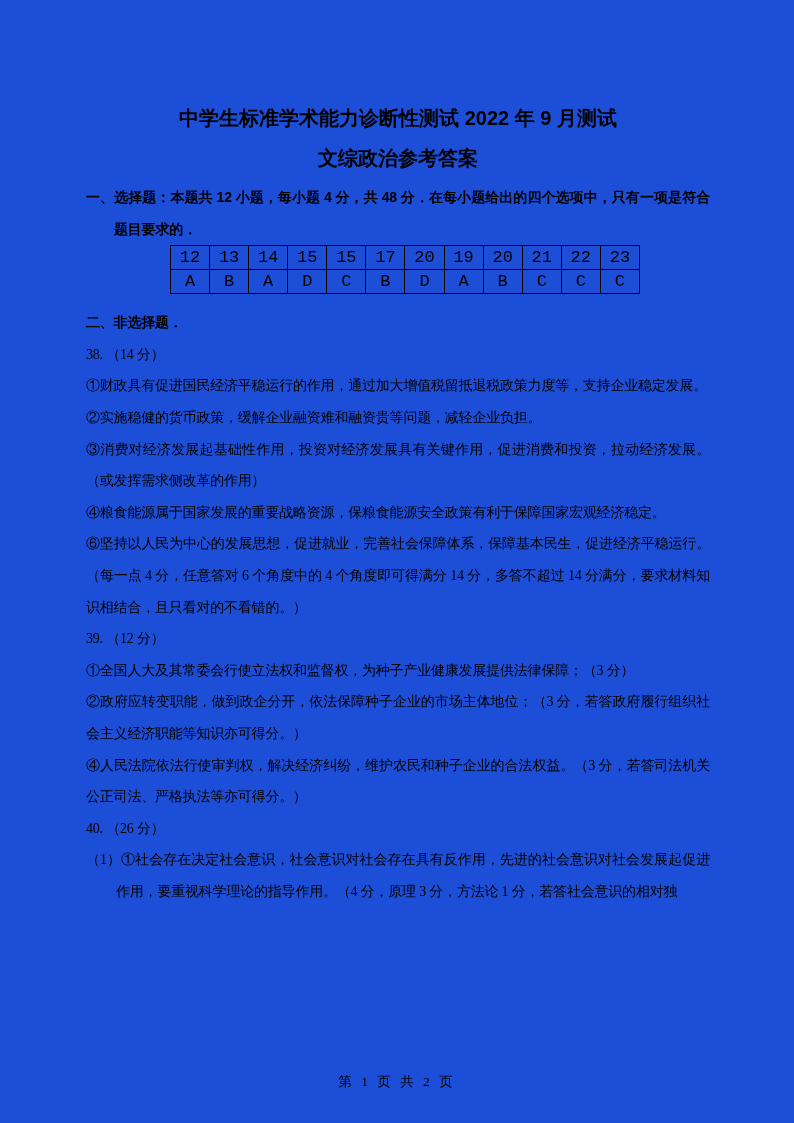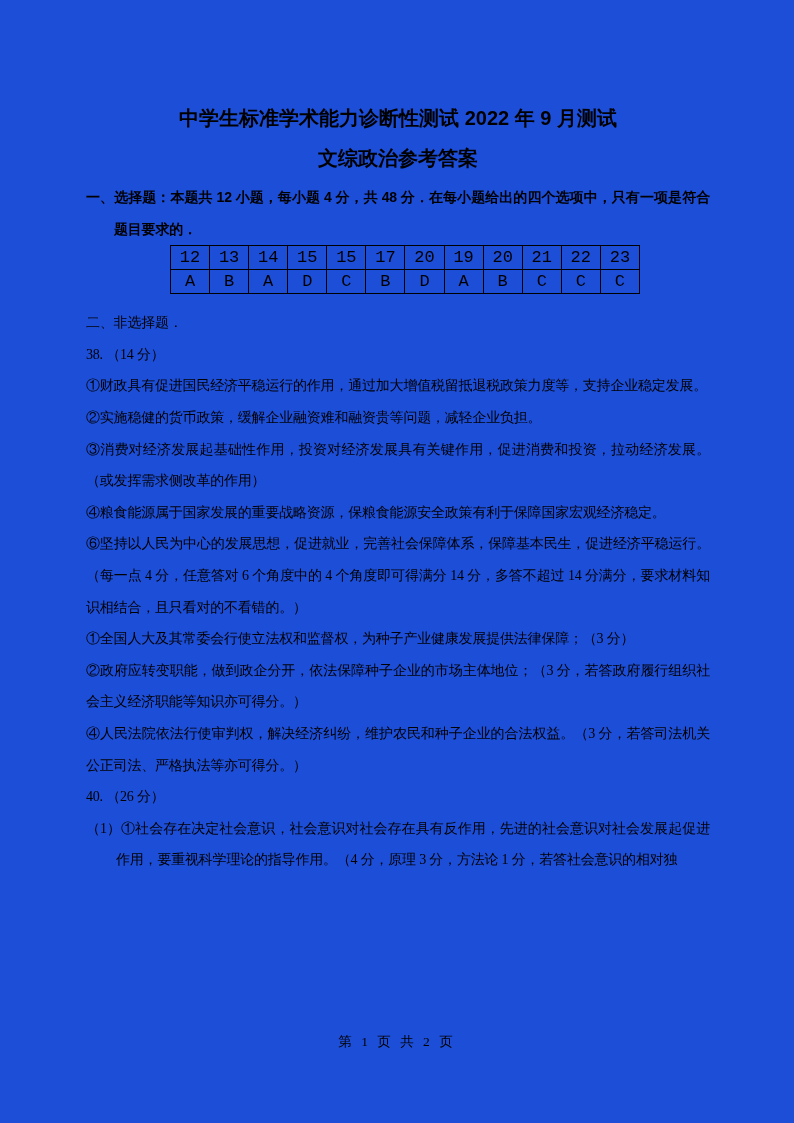--- a/index.html
+++ b/index.html
@@ -66,32 +66,32 @@
     margin-top: 13px;
     font-size: 14px;
     line-height: 31.6px;
     letter-spacing: -0.2px;
   }
   .body-text p {
     margin: 0;
     text-align: justify;
   }
   .sec-heading {
-    font-weight: normal;
+    font-weight: bold;
     font-family: "Liberation Sans", "DejaVu Sans", sans-serif;
   }
   .hang {
     padding-left: 30px;
     text-indent: -30px;
   }
   .page-footer {
     position: absolute;
     left: 0;
     right: 0;
-    top: 1033px;
+    top: 1073px;
     text-align: center;
     font-size: 13.5px;
     letter-spacing: 3px;
     font-family: "Liberation Serif", "DejaVu Serif", serif;
   }
 </style>
 </head>
 <body>
 
 <div class="page">
@@ -141,20 +141,21 @@
 
     <p>38. （14 分）</p>
     <div>
         <p>①财政具有促进国民经济平稳运行的作用，通过加大增值税留抵退税政策力度等，支持企业稳定发展。</p>
         <p>②实施稳健的货币政策，缓解企业融资难和融资贵等问题，减轻企业负担。</p>
         <p>③消费对经济发展起基础性作用，投资对经济发展具有关键作用，促进消费和投资，拉动经济发展。（或发挥需求侧改革的作用）</p>
         <p>④粮食能源属于国家发展的重要战略资源，保粮食能源安全政策有利于保障国家宏观经济稳定。</p>
         <p>⑥坚持以人民为中心的发展思想，促进就业，完善社会保障体系，保障基本民生，促进经济平稳运行。（每一点 4 分，任意答对 6 个角度中的 4 个角度即可得满分 14 分，多答不超过 14 分满分，要求材料知识相结合，且只看对的不看错的。）</p>
       </div>
 
+    <p>39. （12 分）</p>
     <div>
         <p>①全国人大及其常委会行使立法权和监督权，为种子产业健康发展提供法律保障；（3 分）</p>
         <p>②政府应转变职能，做到政企分开，依法保障种子企业的市场主体地位；（3 分，若答政府履行组织社会主义经济职能等知识亦可得分。）</p>
         <p>④人民法院依法行使审判权，解决经济纠纷，维护农民和种子企业的合法权益。（3 分，若答司法机关公正司法、严格执法等亦可得分。）</p>
       </div>
 
     <p>40. （26 分）</p>
     <p class="hang">（1）①社会存在决定社会意识，社会意识对社会存在具有反作用，先进的社会意识对社会发展起促进作用，要重视科学理论的指导作用。（4 分，原理 3 分，方法论 1 分，若答社会意识的相对独</p>
 
   </div>

